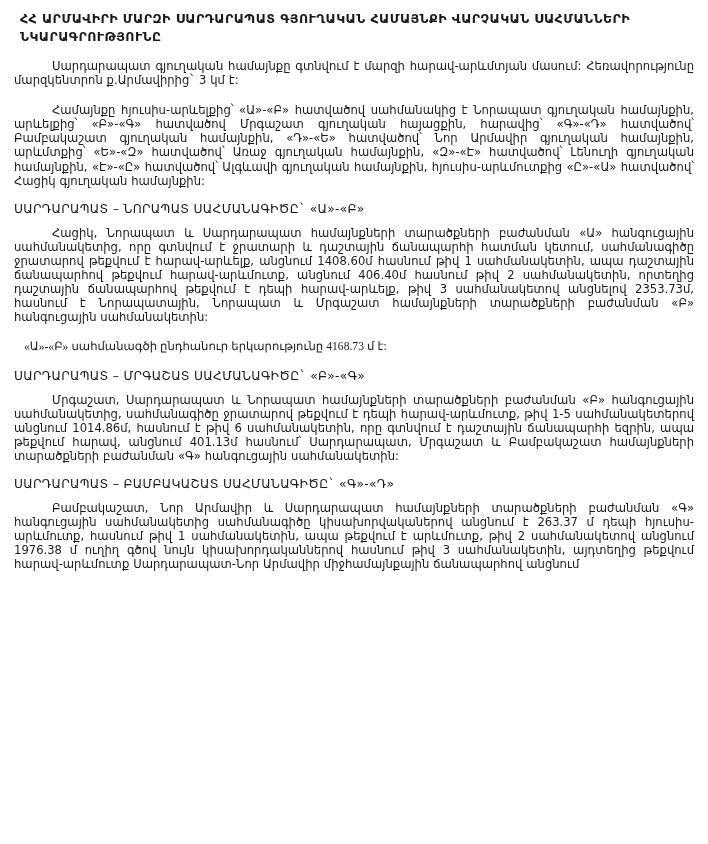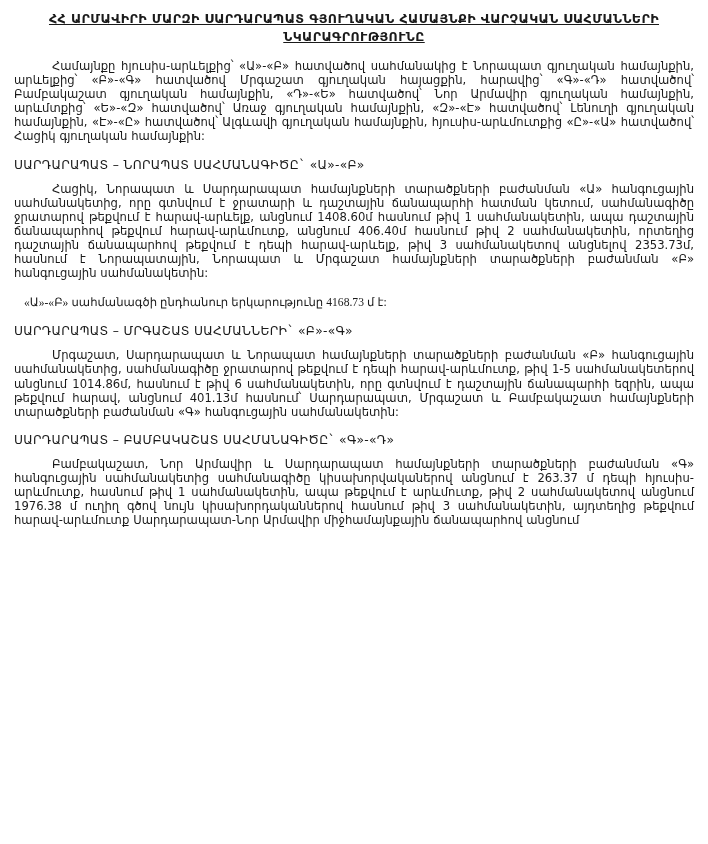--- a/index.html
+++ b/index.html
@@ -16,28 +16,26 @@
     overflow: hidden;
   }
   .page {
     width: 708px;
     height: 844px;
     box-sizing: border-box;
     padding: 6px 14px 0 14px;
     position: relative;
   }
   .doc-title {
-    text-align: center;
     font-weight: bold;
     font-size: 12.6px;
     line-height: 18px;
     letter-spacing: 0.4px;
     margin: 4px 6px 0 6px;
     text-transform: uppercase;
-    text-decoration: underline;
   }
   .section-heading {
     font-size: 12.3px;
     line-height: 16px;
     margin: 13px 0 9px 0;
     letter-spacing: 0.3px;
   }
   p.para {
     margin: 0 0 0 0;
     font-size: 11.6px;
@@ -62,31 +60,32 @@
 <body>
 
 <div class="page">
 
   <div class="doc-title">
     <div>ՀՀ ԱՐՄԱՎԻՐԻ ՄԱՐԶԻ ՍԱՐԴԱՐԱՊԱՏ ԳՅՈՒՂԱԿԱՆ ՀԱՄԱՅՆՔԻ ՎԱՐՉԱԿԱՆ ՍԱՀՄԱՆՆԵՐԻ</div>
     <div>ՆԿԱՐԱԳՐՈՒԹՅՈՒՆԸ</div>
   </div>
 
   <div class="block-first">
+    <p class="para">Սարդարապատ գյուղական համայնքը գտնվում է մարզի հարավ-արևմտյան մասում: Հեռավորությունը մարզկենտրոն ք.Արմավիրից` 3 կմ է:</p>
     <p class="para">Համայնքը հյուսիս-արևելքից՝ «Ա»-«Բ» հատվածով սահմանակից է Նորապատ գյուղական համայնքին, արևելքից՝ «Բ»-«Գ» հատվածով Մրգաշատ գյուղական հայացքին, հարավից՝ «Գ»-«Դ» հատվածով՝ Բամբակաշատ գյուղական համայնքին, «Դ»-«Ե» հատվածով՝ Նոր Արմավիր գյուղական համայնքին, արևմտքից՝ «Ե»-«Զ» հատվածով՝ Առաջ գյուղական համայնքին, «Զ»-«Է» հատվածով՝ Լենուղի գյուղական համայնքին, «Է»-«Ը» հատվածով՝ Ալգևավի գյուղական համայնքին, հյուսիս-արևմուտքից «Ը»-«Ա» հատվածով՝ Հացիկ գյուղական համայնքին:</p>
   </div>
 
   <div>
     <div class="section-heading">ՍԱՐԴԱՐԱՊԱՏ – ՆՈՐԱՊԱՏ ՍԱՀՄԱՆԱԳԻԾԸ` «Ա»-«Բ»</div>
     <p class="para">Հացիկ, Նորապատ և Սարդարապատ համայնքների տարածքների բաժանման «Ա» հանգուցային սահմանակետից, որը գտնվում է ջրատարի և դաշտային ճանապարհի հատման կետում, սահմանագիծը ջրատարով թեքվում է հարավ-արևելք, անցնում 1408.60մ հասնում թիվ 1 սահմանակետին, ապա դաշտային ճանապարհով թեքվում հարավ-արևմուտք, անցնում 406.40մ հասնում թիվ 2 սահմանակետին, որտեղից դաշտային ճանապարհով թեքվում է դեպի հարավ-արևելք, թիվ 3 սահմանակետով անցնելով 2353.73մ, հասնում է Նորապատային, Նորապատ և Մրգաշատ համայնքների տարածքների բաժանման «Բ» հանգուցային սահմանակետին:</p>
     <p class="para tight">«Ա»-«Բ» սահմանագծի ընդհանուր երկարությունը 4168.73 մ է:</p>
   </div>
 
   <div>
-    <div class="section-heading">ՍԱՐԴԱՐԱՊԱՏ – ՄՐԳԱՇԱՏ  ՍԱՀՄԱՆՆԵՐԻ` «Բ»-«Գ»</div>
+    <div class="section-heading">ՍԱՐԴԱՐԱՊԱՏ – ՄՐԳԱՇԱՏ  ՍԱՀՄԱՆԱԳԻԾԸ` «Բ»-«Գ»</div>
     <p class="para">Մրգաշատ, Սարդարապատ և Նորապատ համայնքների տարածքների բաժանման «Բ» հանգուցային սահմանակետից, սահմանագիծը ջրատարով թեքվում է դեպի հարավ-արևմուտք, թիվ 1-5 սահմանակետերով անցնում 1014.86մ, հասնում է թիվ 6 սահմանակետին, որը գտնվում է դաշտային ճանապարհի եզրին, ապա թեքվում հարավ, անցնում 401.13մ հասնում՝ Սարդարապատ, Մրգաշատ և Բամբակաշատ համայնքների տարածքների բաժանման «Գ» հանգուցային սահմանակետին:</p>
   </div>
 
   <div>
     <div class="section-heading">ՍԱՐԴԱՐԱՊԱՏ – ԲԱՄԲԱԿԱՇԱՏ  ՍԱՀՄԱՆԱԳԻԾԸ` «Գ»-«Դ»</div>
     <p class="para">Բամբակաշատ, Նոր Արմավիր և Սարդարապատ համայնքների տարածքների բաժանման «Գ» հանգուցային սահմանակետից սահմանագիծը կիսախորվականերով անցնում է 263.37 մ դեպի հյուսիս-արևմուտք, հասնում թիվ 1 սահմանակետին, ապա թեքվում է արևմուտք, թիվ 2 սահմանակետով անցնում  1976.38 մ ուղիղ գծով նույն կիսախորդականներով հասնում թիվ 3 սահմանակետին, այդտեղից թեքվում հարավ-արևմուտք Սարդարապատ-Նոր Արմավիր միջհամայնքային ճանապարհով անցնում</p>
   </div>
 
 </div>
 

